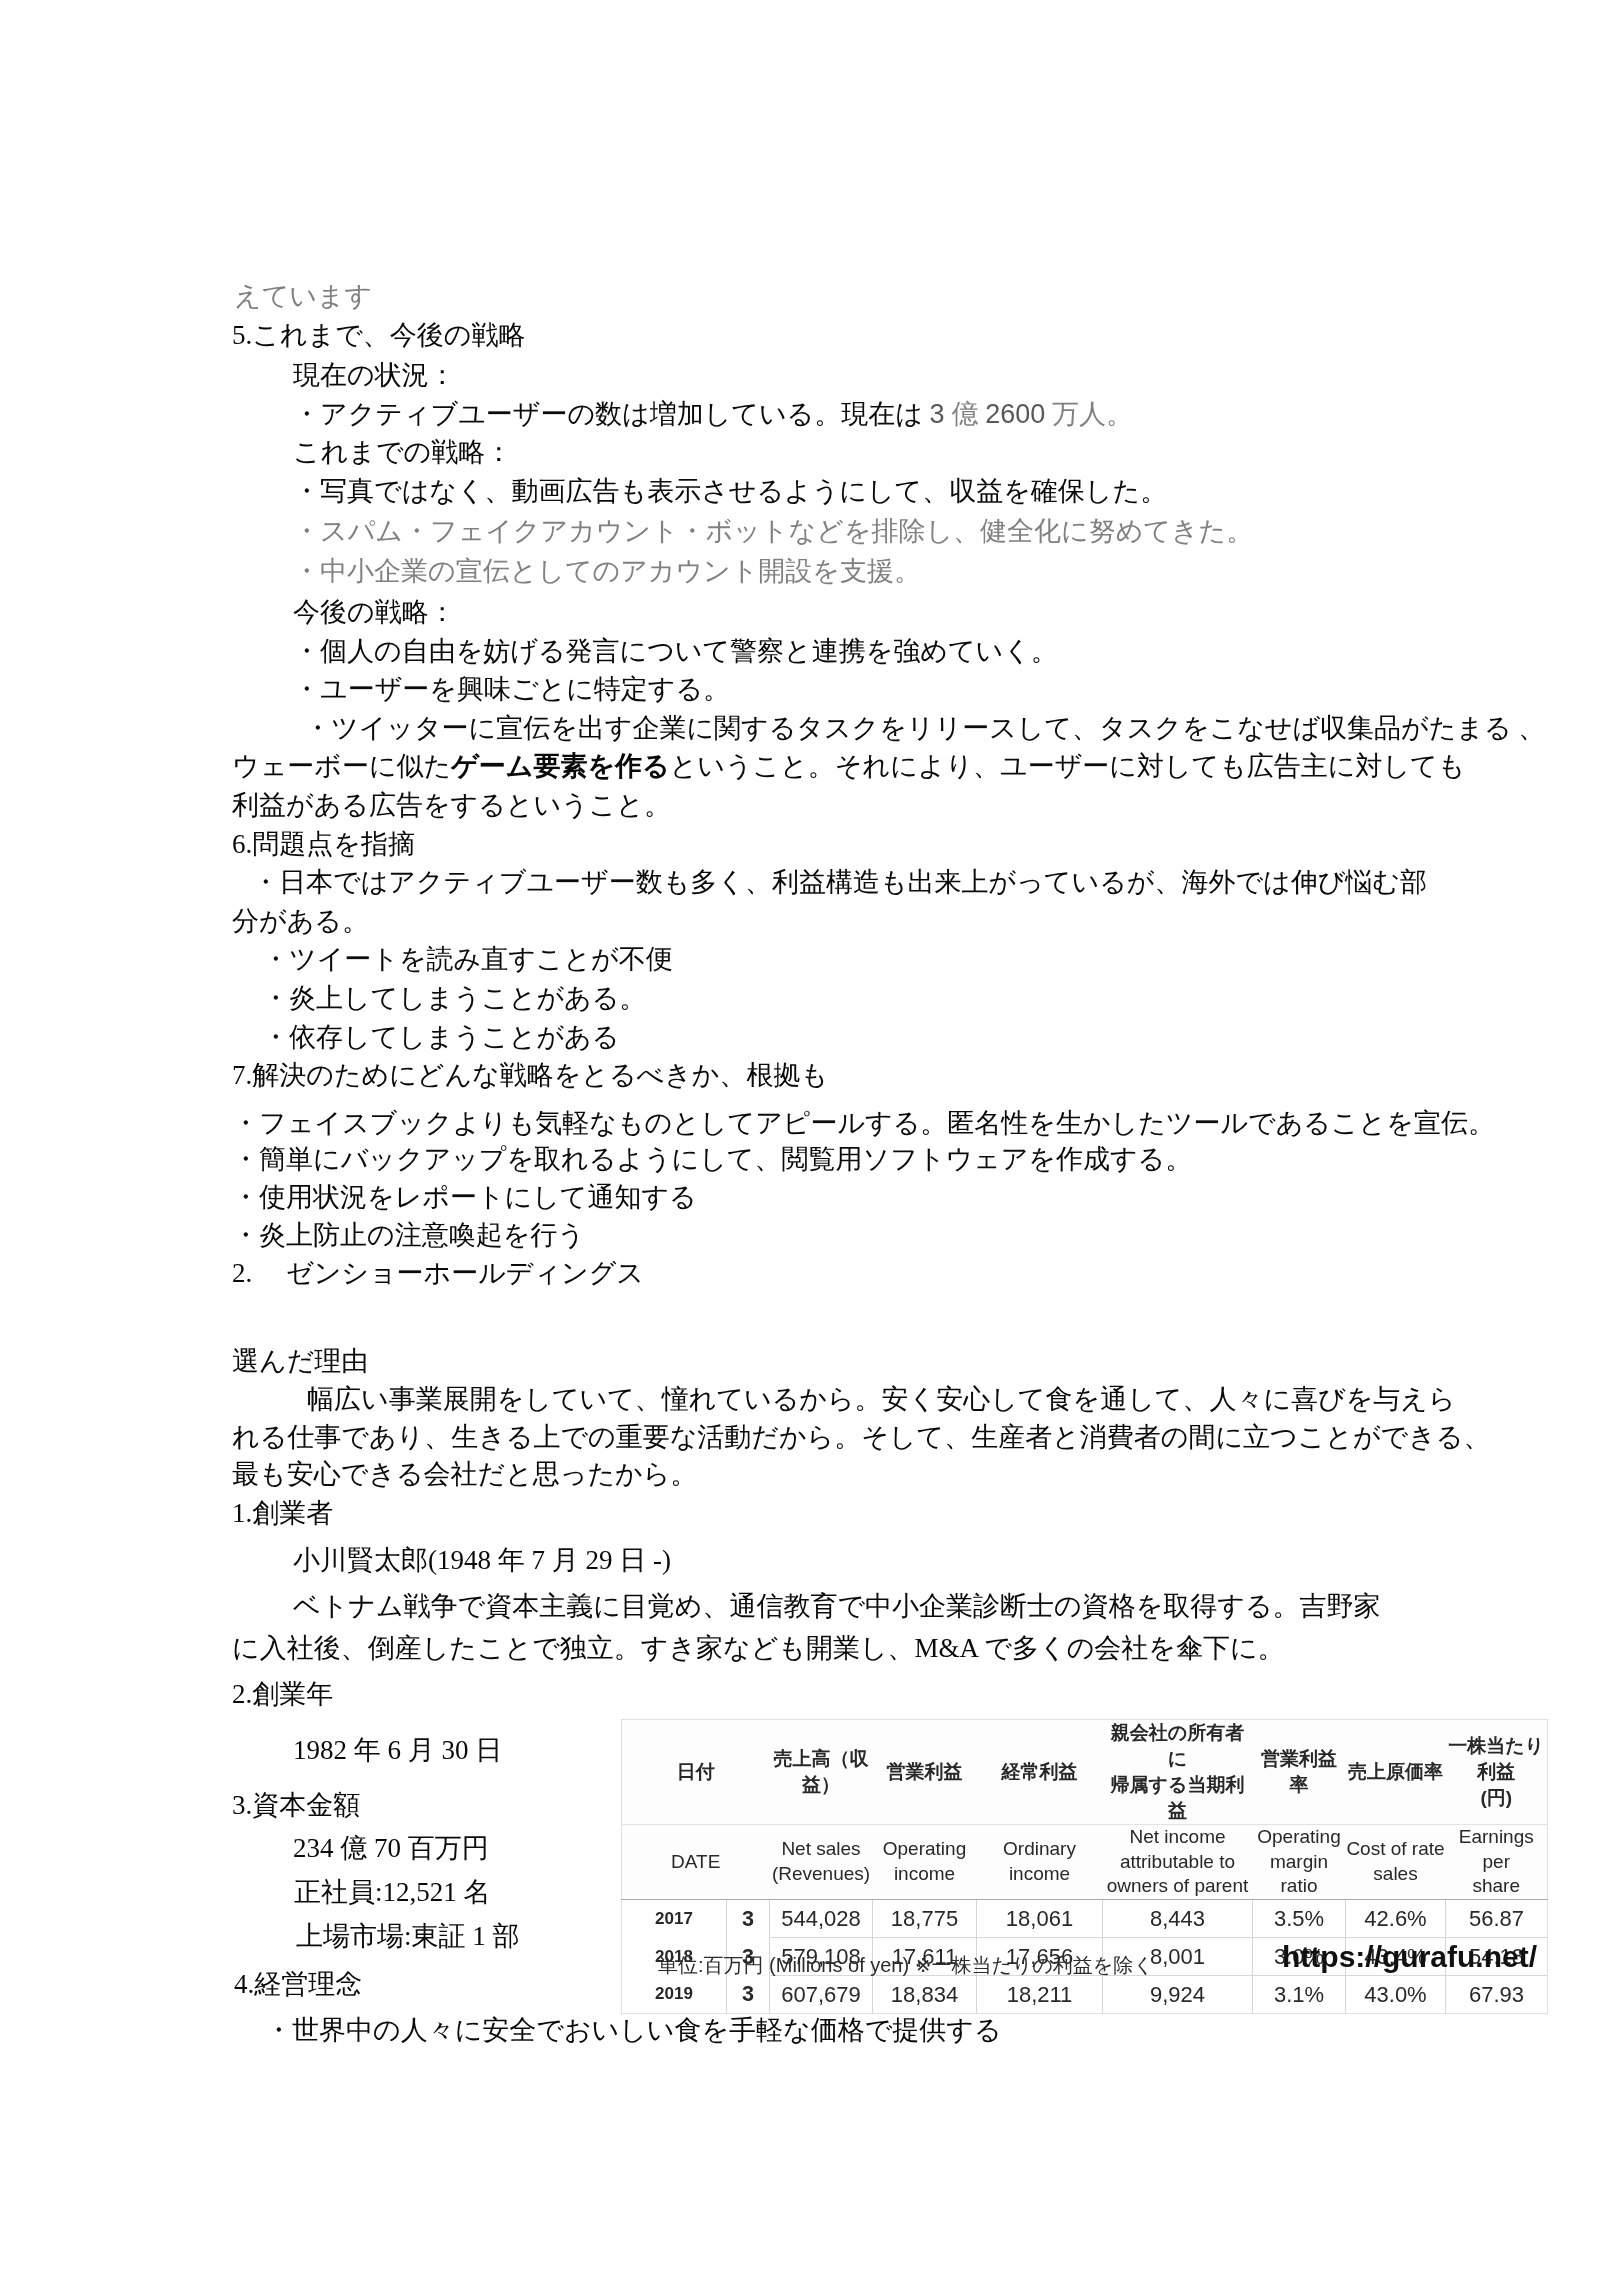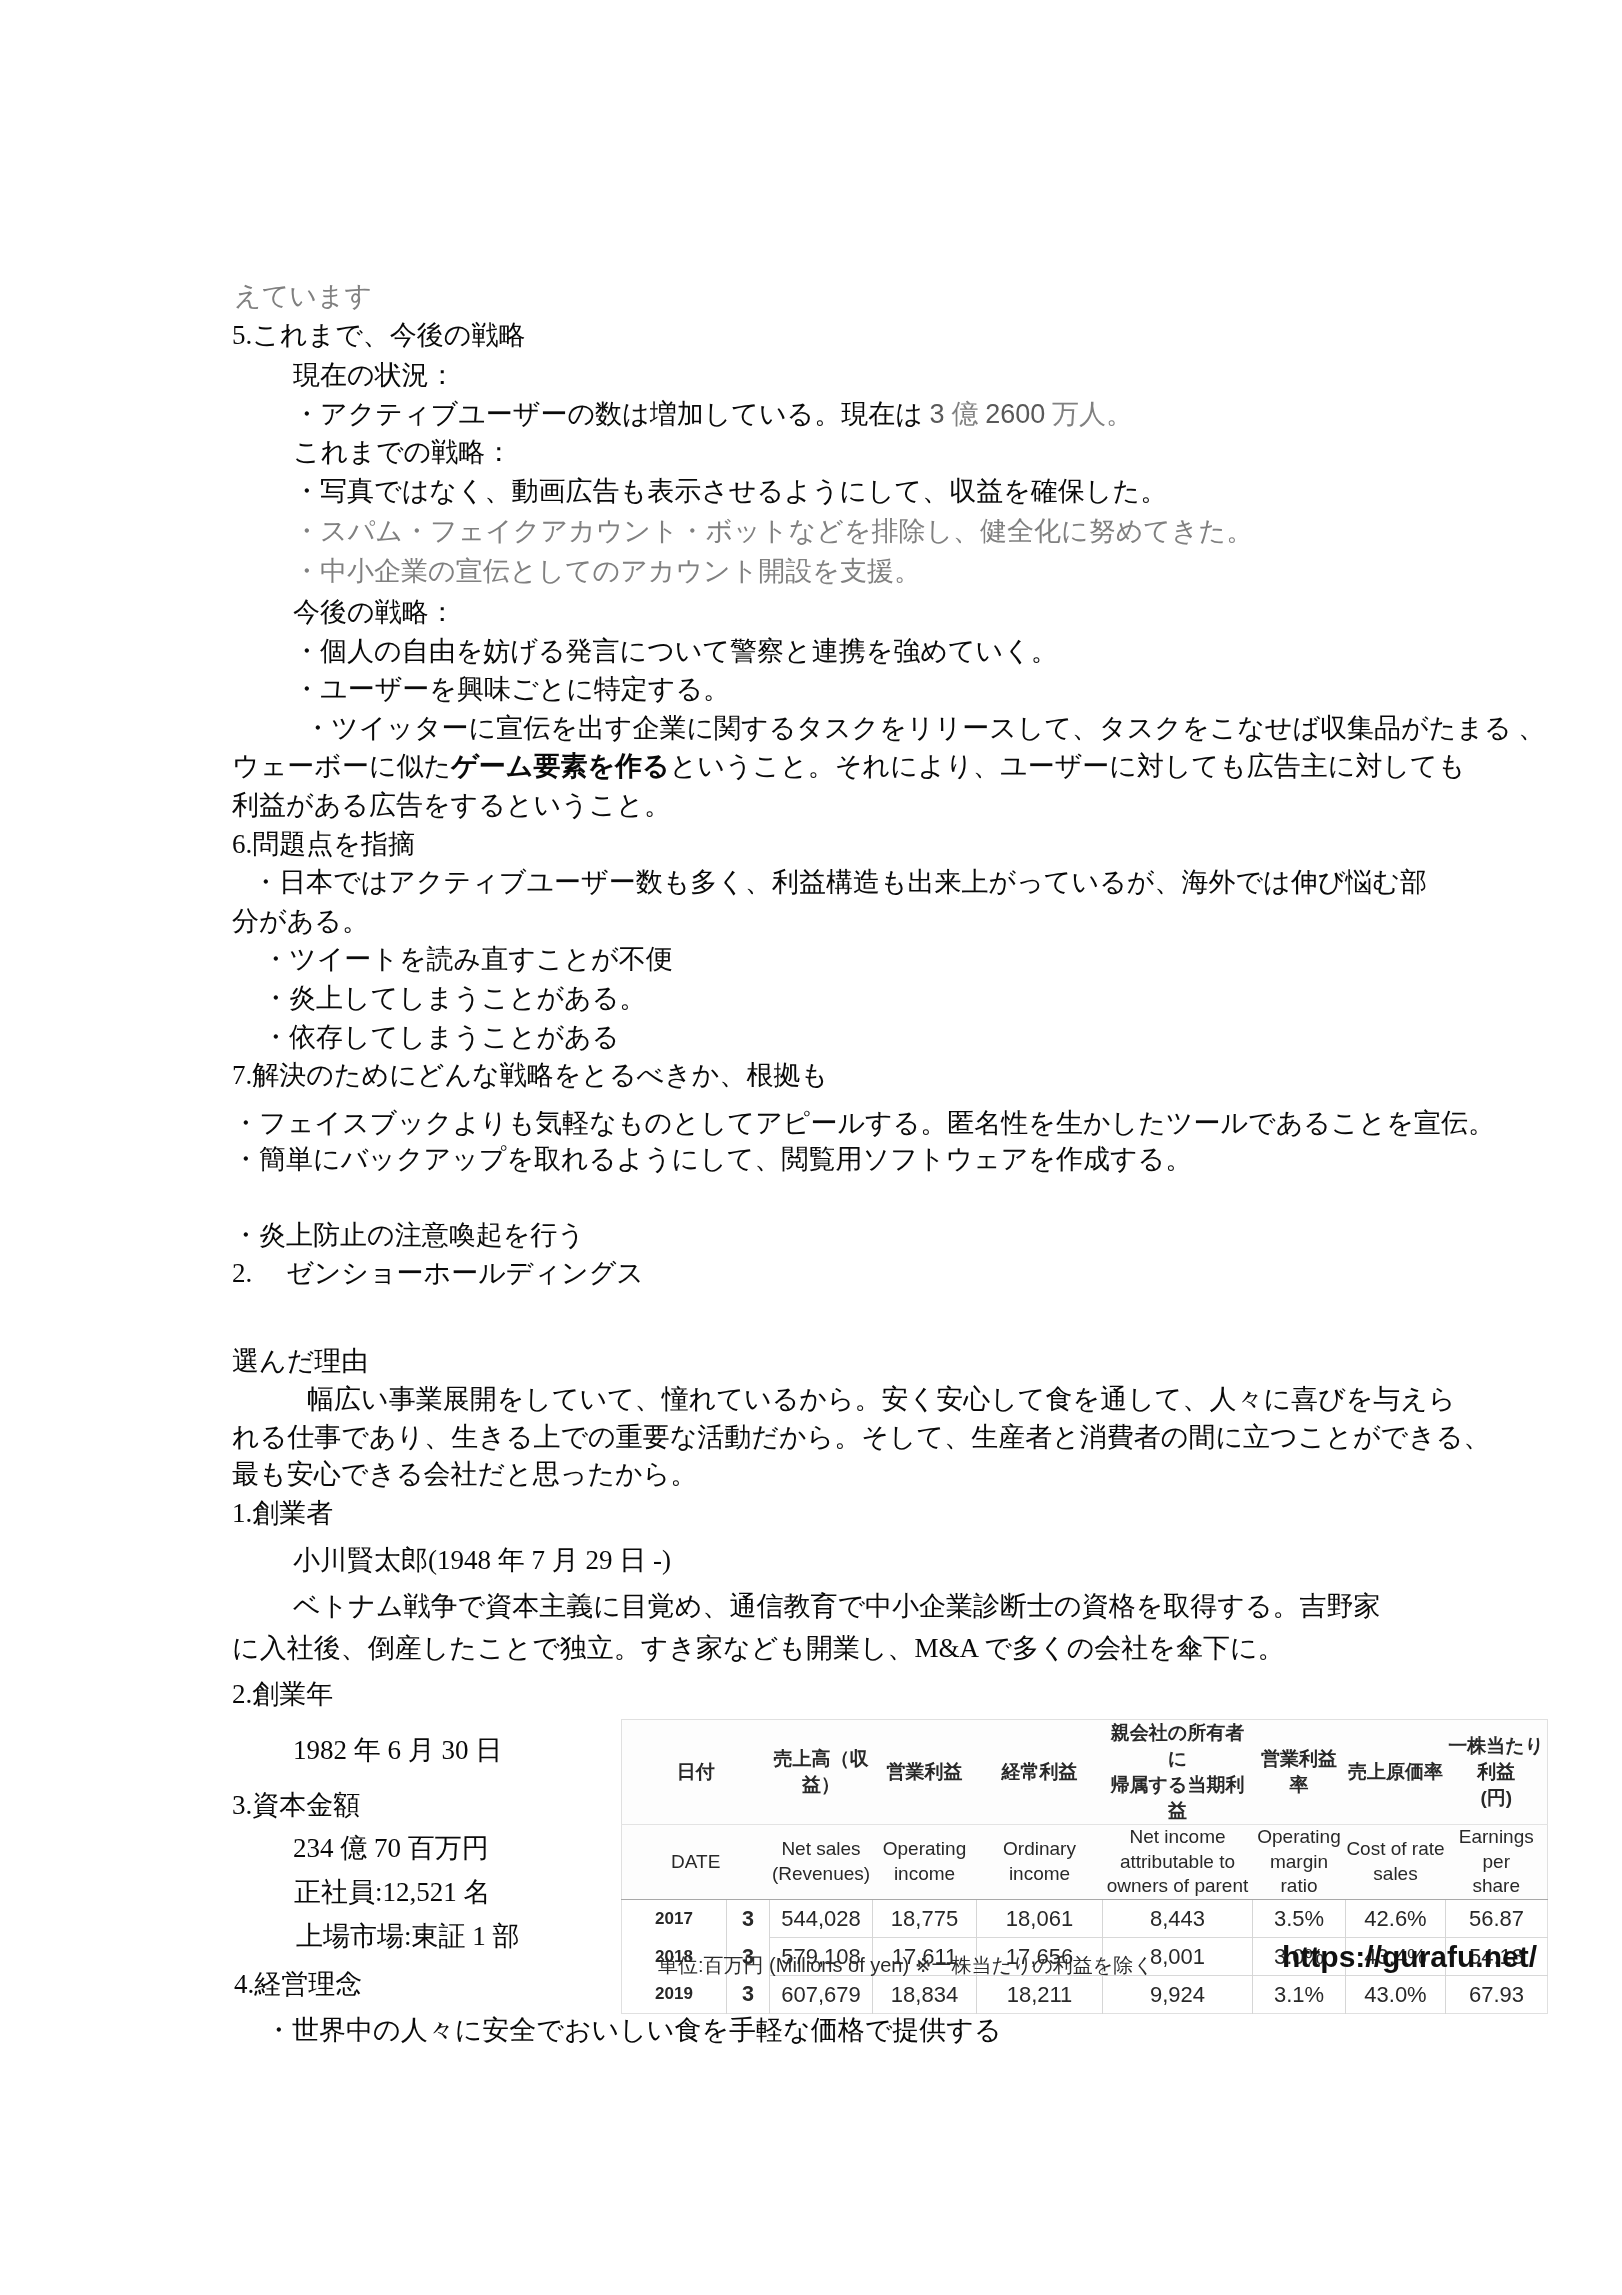--- a/index.html
+++ b/index.html
@@ -51,20 +51,21 @@
   <div class="ln" style="left:232px;top:789px">利益がある広告をするということ。</div>
   <div class="ln" style="left:232px;top:828px">6.問題点を指摘</div>
   <div class="ln" style="left:252px;top:866px">・日本ではアクティブユーザー数も多く、利益構造も出来上がっているが、海外では伸び悩む部</div>
   <div class="ln" style="left:232px;top:905px">分がある。</div>
   <div class="ln" style="left:262px;top:943px">・ツイートを読み直すことが不便</div>
   <div class="ln" style="left:262px;top:982px">・炎上してしまうことがある。</div>
   <div class="ln" style="left:262px;top:1021px">・依存してしまうことがある</div>
   <div class="ln" style="left:232px;top:1059px">7.解決のためにどんな戦略をとるべきか、根拠も</div>
   <div class="ln" style="left:232px;top:1107px">・フェイスブックよりも気軽なものとしてアピールする。匿名性を生かしたツールであることを宣伝。</div>
   <div class="ln" style="left:232px;top:1143px">・簡単にバックアップを取れるようにして、閲覧用ソフトウェアを作成する。</div>
+  <div class="ln" style="left:232px;top:1181px">・使用状況をレポートにして通知する</div>
   <div class="ln" style="left:232px;top:1219px">・炎上防止の注意喚起を行う</div>
   <div class="ln" style="left:232px;top:1257px">2.　 ゼンショーホールディングス</div>
   <div class="ln" style="left:232px;top:1345px">選んだ理由</div>
   <div class="ln" style="left:307px;top:1383px">幅広い事業展開をしていて、憧れているから。安く安心して食を通して、人々に喜びを与えら</div>
   <div class="ln" style="left:232px;top:1421px">れる仕事であり、生きる上での重要な活動だから。そして、生産者と消費者の間に立つことができる、</div>
   <div class="ln" style="left:232px;top:1458px">最も安心できる会社だと思ったから。</div>
   <div class="ln" style="left:232px;top:1497px">1.創業者</div>
   <div class="ln" style="left:293px;top:1544px">小川賢太郎(1948 年 7 月 29 日 -)</div>
   <div class="ln" style="left:232px;top:1632px">に入社後、倒産したことで独立。すき家なども開業し、M&amp;A で多くの会社を傘下に。</div>
   <div class="ln" style="left:293px;top:1590px">ベトナム戦争で資本主義に目覚め、通信教育で中小企業診断士の資格を取得する。吉野家</div>

